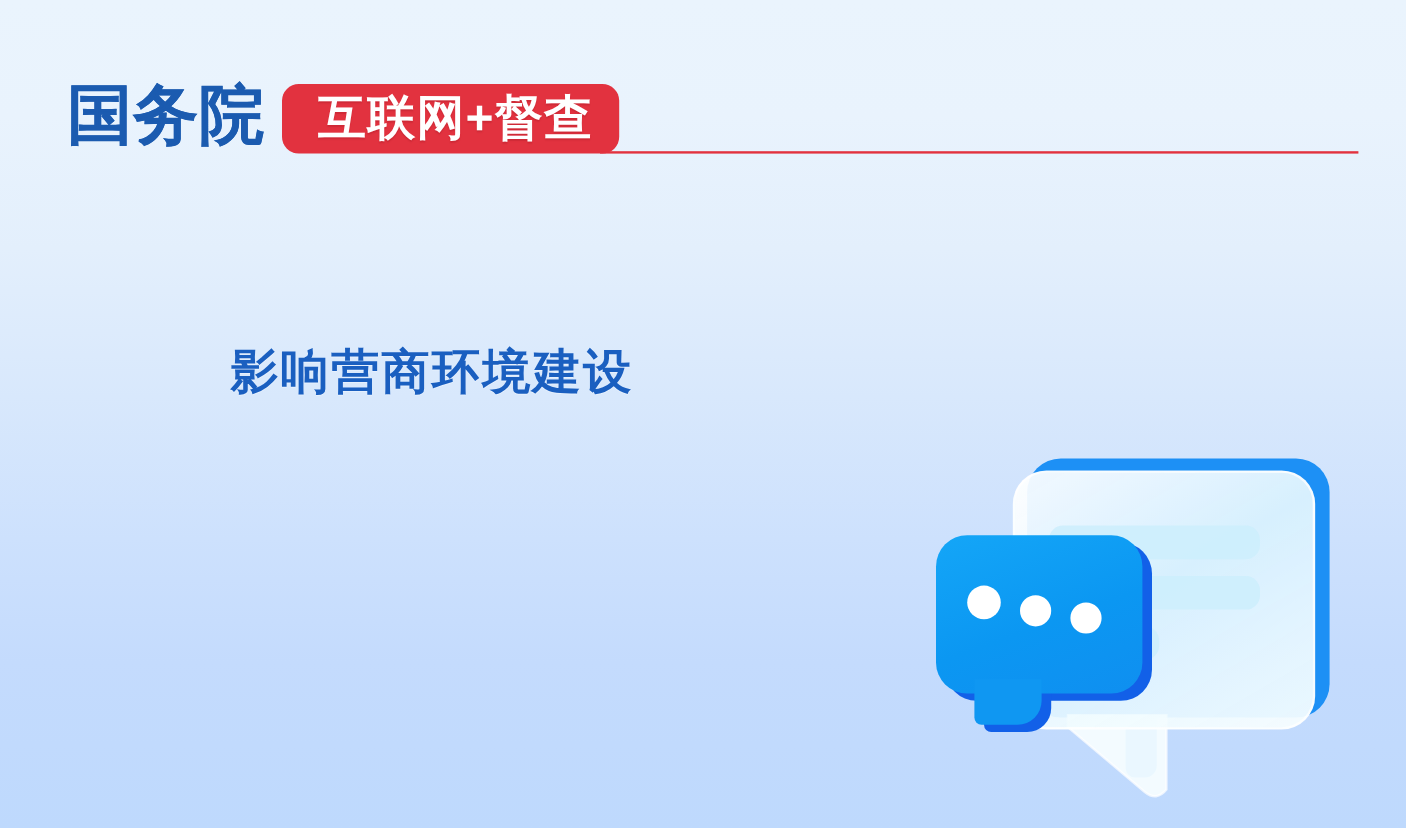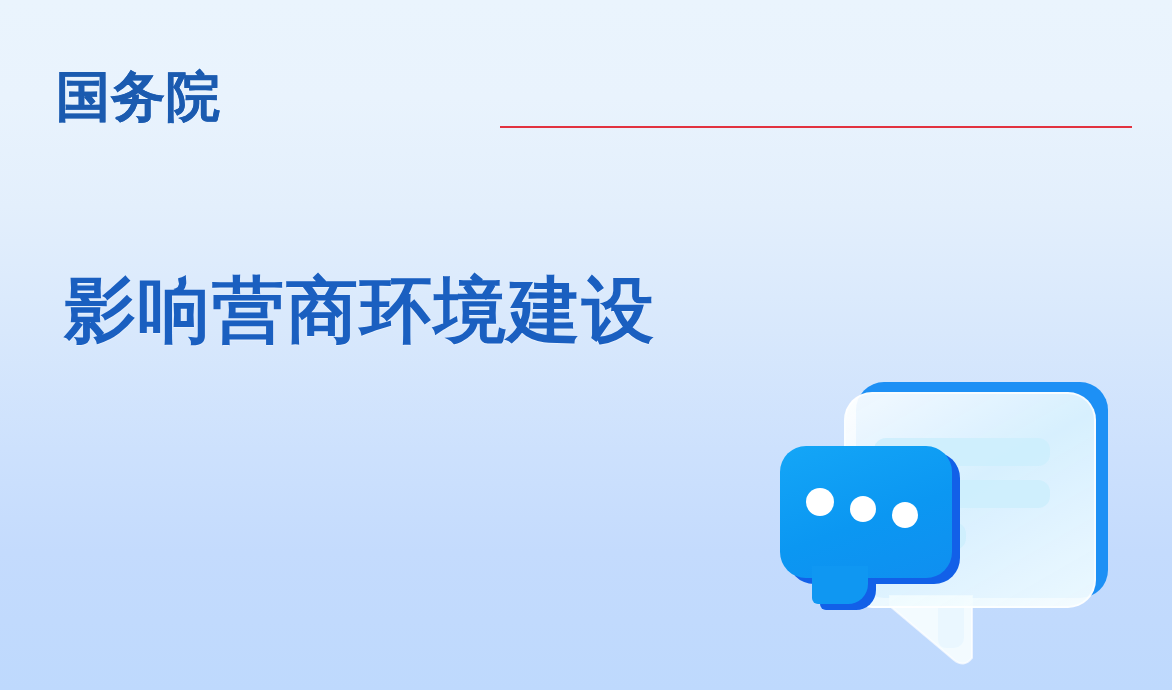--- a/index.html
+++ b/index.html
@@ -82,21 +82,21 @@
 
   
   .headline {
     position: absolute;
     left: 0;
     top: 268px;
     width: 720px;
     text-align: center;
   }
   .headline-line {
-    font-size: 72px;
+    font-size: 40px;
     line-height: 84px;
     font-weight: 700;
     letter-spacing: 2px;
     color: #1a5fc0;
     white-space: nowrap;
     text-shadow: 0 1px 0 rgba(255,255,255,0.35);
   }
 
   
   .illustration {
@@ -208,20 +208,23 @@
   .dot.d3 { left: 152px; top: 142px; width: 26px; height: 26px; }
 </style>
 </head>
 <body>
 
 <div class="banner">
 
   <div class="header">
     <div class="org-name">国务院</div>
 
+    <div class="badge">
+      <span class="badge-label">互联网+督查</span>
+    </div>
 
     <div class="header-rule"></div>
   </div>
 
   <div class="headline">
     <div class="headline-line">影响营商环境建设</div>
   </div>
 
   <div class="illustration">
 

